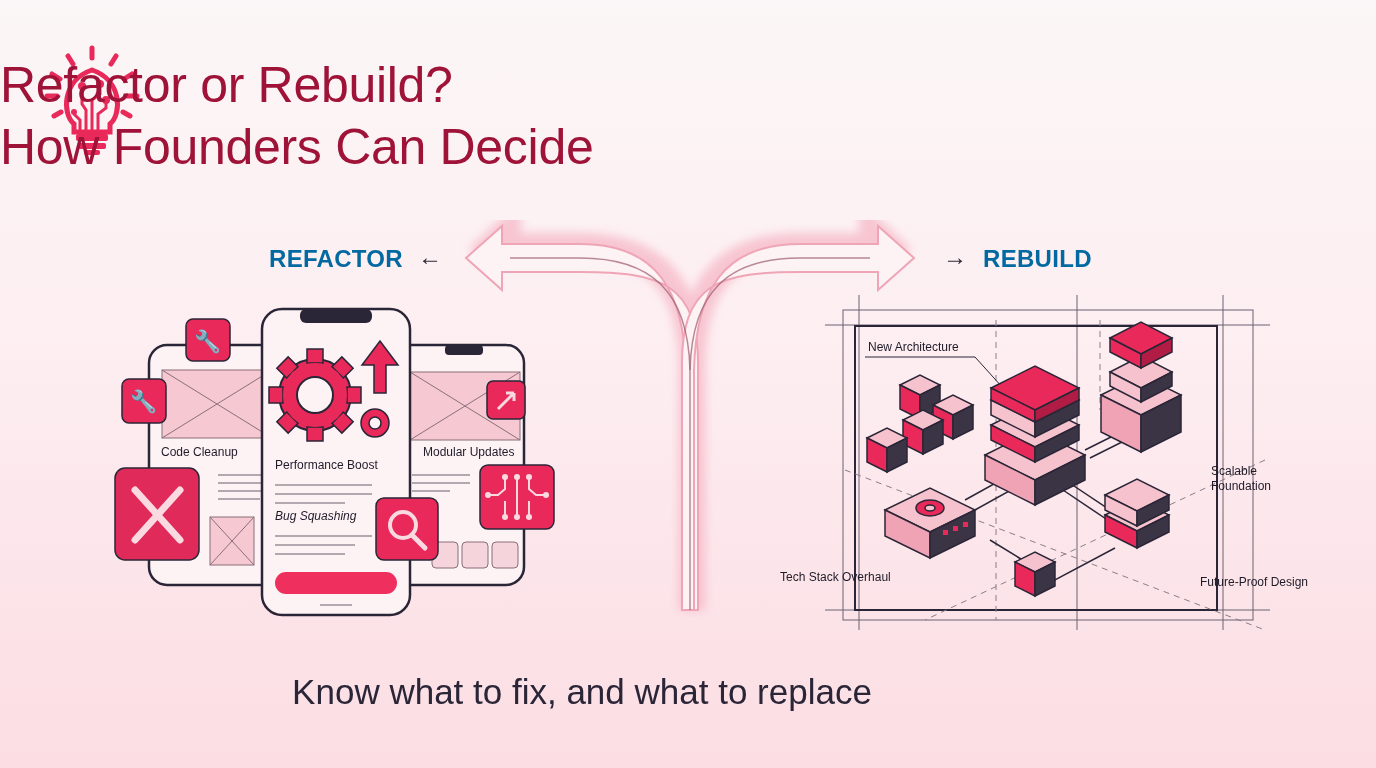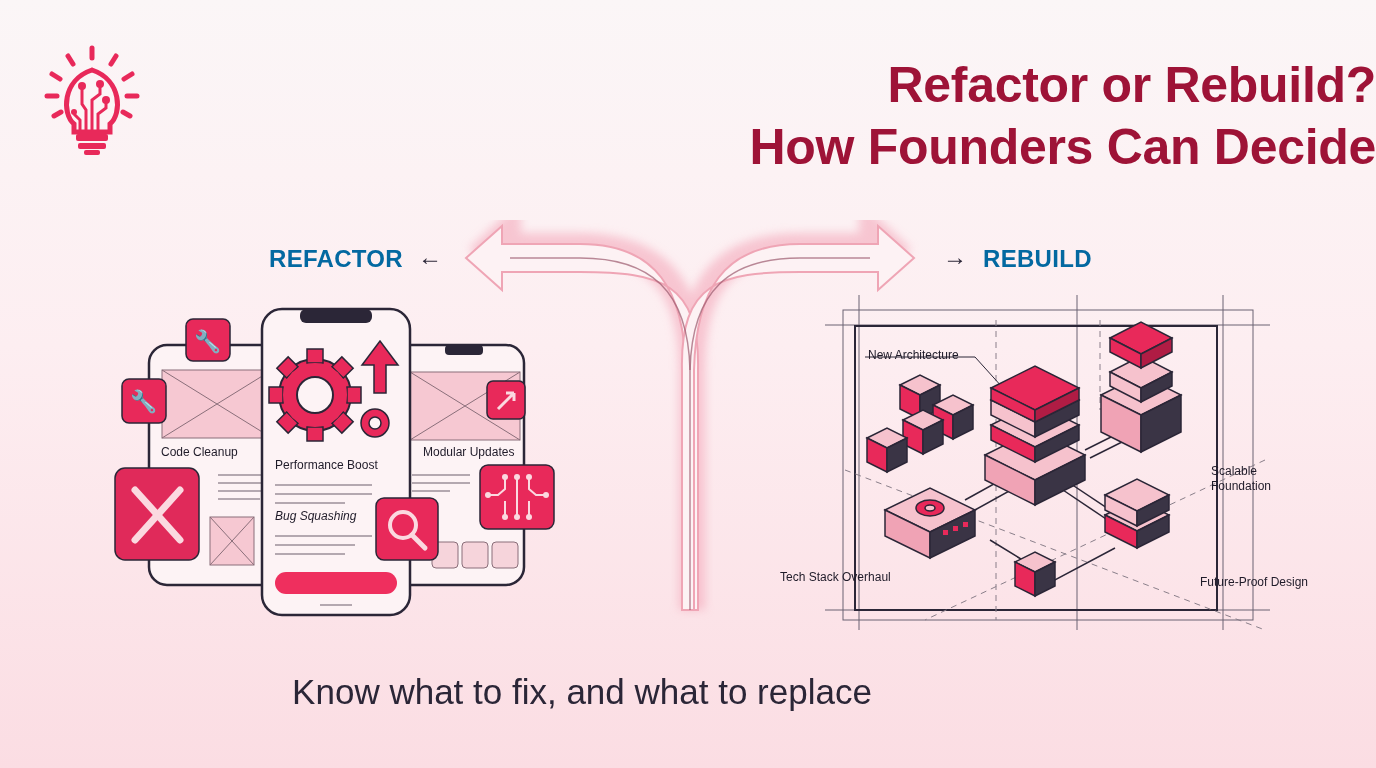--- a/index.html
+++ b/index.html
@@ -1,20 +1,20 @@
 <!DOCTYPE html>
 <html><head>
 <meta charset="utf-8">
 <style>
   html,body{margin:0;padding:0;}
   body{width:1376px;height:768px;overflow:hidden;position:relative;
     font-family:"Liberation Sans","DejaVu Sans",sans-serif;
     background:linear-gradient(180deg,#fbf6f7 0%,#fdeef1 45%,#fbdde3 100%);}
   .abs{position:absolute;}
-  .title{left:0;width:1376px;text-align:right;font-weight:700;color:#9e1337;font-size:50px;line-height:58px;letter-spacing:-0.3px;}
+  .title{left:0;width:1376px;text-align:left;font-weight:400;color:#9e1337;font-size:50px;line-height:58px;letter-spacing:-0.3px;}
   .t1{top:56px;}
   .t2{top:118px;}
   .side-label{font-weight:700;color:#0369a1;font-size:24px;letter-spacing:0.3px;}
   .arrowglyph{font-weight:400;font-size:24px;color:#2b2637;}
   .subtitle{left:0;width:1164px;top:672px;text-align:center;font-size:35px;font-weight:500;color:#2b2637;}
   .lbl{font-size:12px;color:#1f1b29;font-weight:500;}
   .lbl2{font-size:12px;color:#1f1b29;font-weight:500;line-height:15px;}
 </style>
 </head>
 <body>
@@ -286,21 +286,21 @@
       <ellipse cx="105" cy="218" rx="14" ry="8" fill="#e8295a"></ellipse>
         <ellipse cx="105" cy="218" rx="5" ry="3" fill="#f6c2cd"></ellipse>
     </g>
     <g fill="#e8295a">
         <rect x="118" y="240" width="5" height="5"></rect>
         <rect x="128" y="236" width="5" height="5"></rect>
         <rect x="138" y="232" width="5" height="5"></rect>
       </g>
   </svg>
 </div>
-<div class="abs lbl" style="left:868px;top:340px;margin-top:8px;">New Architecture</div>
+<div class="abs lbl" style="left:868px;top:340px;">New Architecture</div>
 <div class="abs lbl2" style="left:1196px;top:464px;margin-left:15px;">
   <div>Scalable</div>
   <div>Foundation</div>
 </div>
 <div class="abs lbl" style="left:780px;top:570px;">Tech Stack Overhaul</div>
 <div class="abs lbl" style="left:1164px;top:575px;margin-left:36px;">Future-Proof Design</div>
 
 <div class="abs subtitle">Know what to fix, and what to replace</div>
 
 </body></html>

